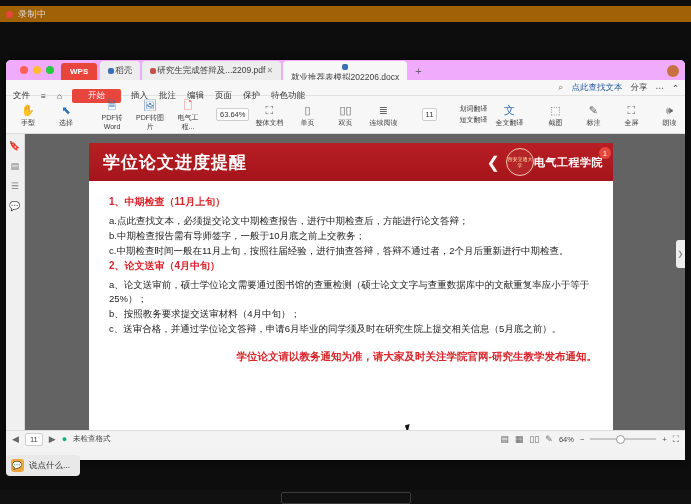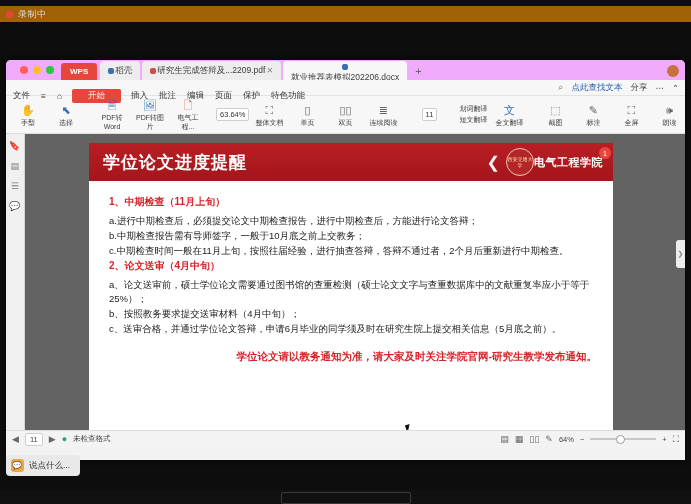--- a/index.html
+++ b/index.html
@@ -542,21 +542,21 @@
             <span class="slide-title">学位论文进度提醒</span>
             <span class="chev">❮</span>
             <span class="org">
               <span class="org-seal">西安交通大学</span>
               <span class="org-name">电气工程学院</span>
             </span>
           </div>
 
           <div class="slide-body">
             <div class="sec-head">1、中期检查（11月上旬）</div>
-            <p class="bullet">a.进行中期检查后，必须提交论文中期检查报告，进行中期检查后，方能进行论文答辩；</p>
+            <p class="bullet">a.点此查找文本，必须提交论文中期检查报告，进行中期检查后，方能进行论文答辩；</p>
             <p class="bullet">b.中期检查报告需有导师签字，一般于10月底之前上交教务；</p>
             <p class="bullet">c.中期检查时间一般在11月上旬，按照往届经验，进行抽查答辩，答辩不通过者，2个月后重新进行中期检查。</p>
 
             <div class="sec-head m2">2、论文送审（4月中旬）</div>
             <p class="bullet">a、论文送审前，硕士学位论文需要通过图书馆的查重检测（硕士论文文字与查重数据库中的文献重复率应小于等于25%）；</p>
             <p class="bullet">b、按照教务要求提交送审材料（4月中旬）；</p>
             <p class="bullet">c、送审合格，并通过学位论文答辩，申请6月毕业的同学须及时在研究生院上提交相关信息（5月底之前）。</p>
 
             <div class="note">学位论文请以教务通知为准，请大家及时关注学院官网-研究生教学发布通知。</div>
           </div>

